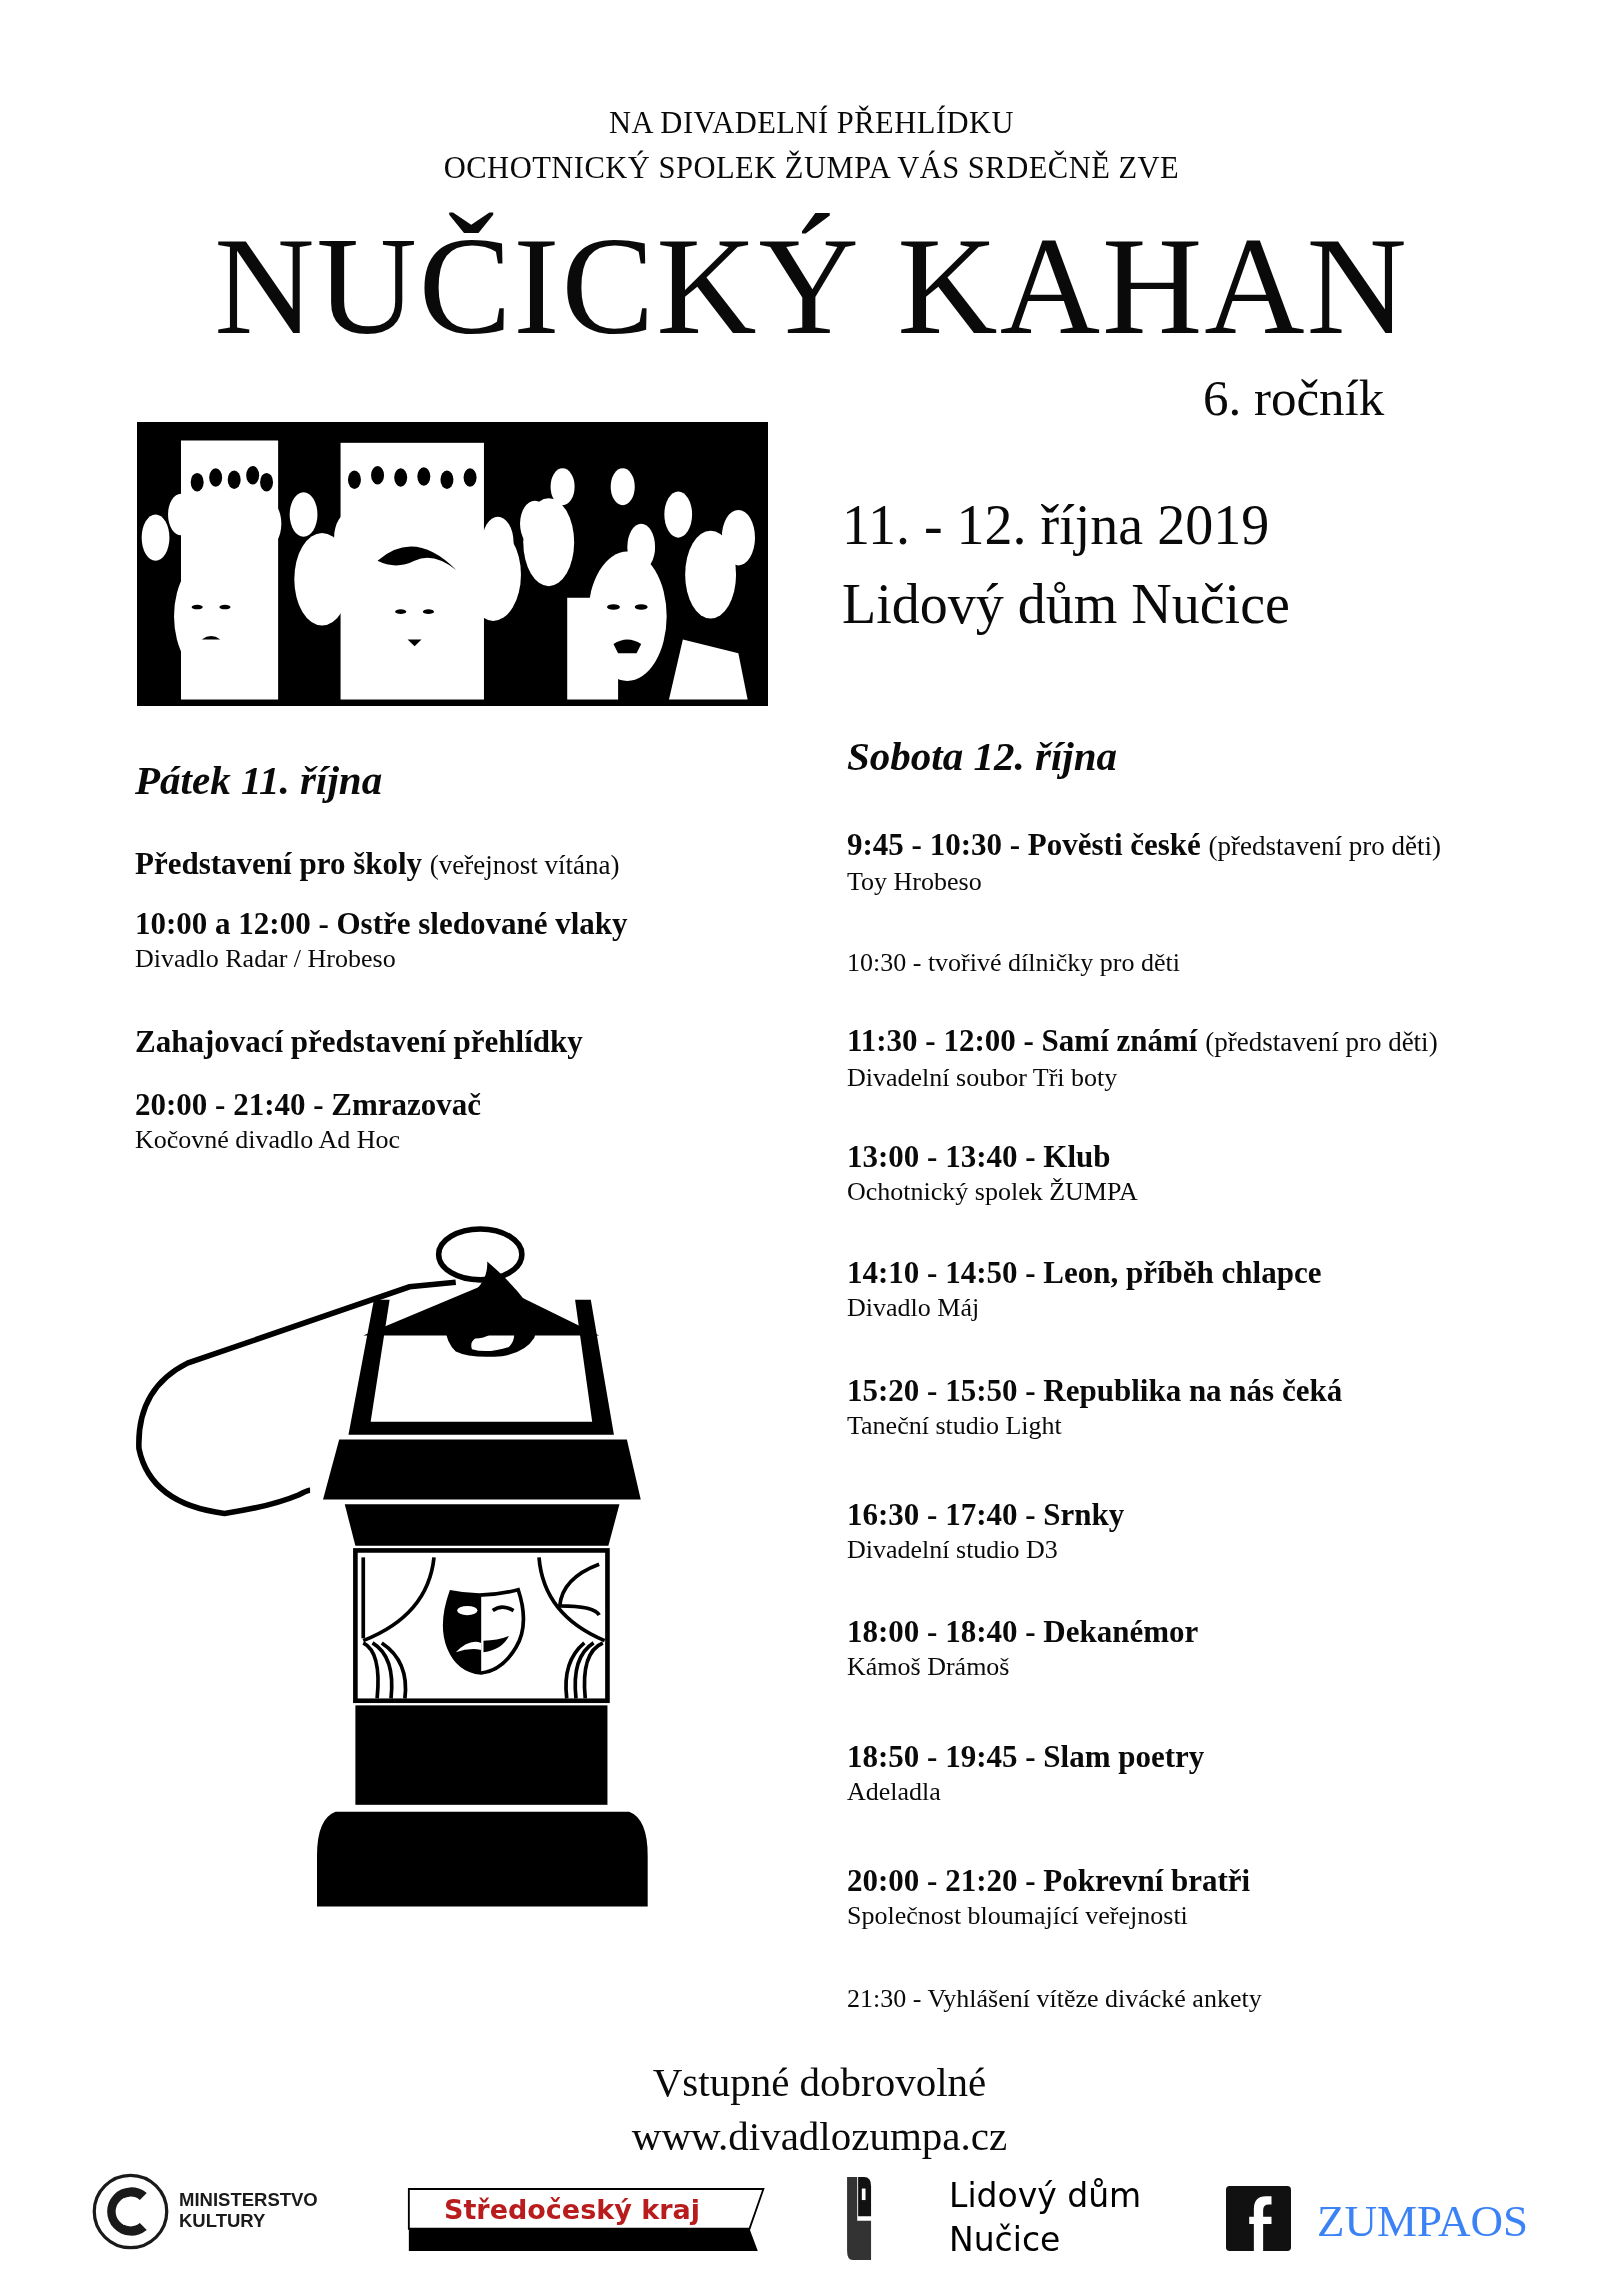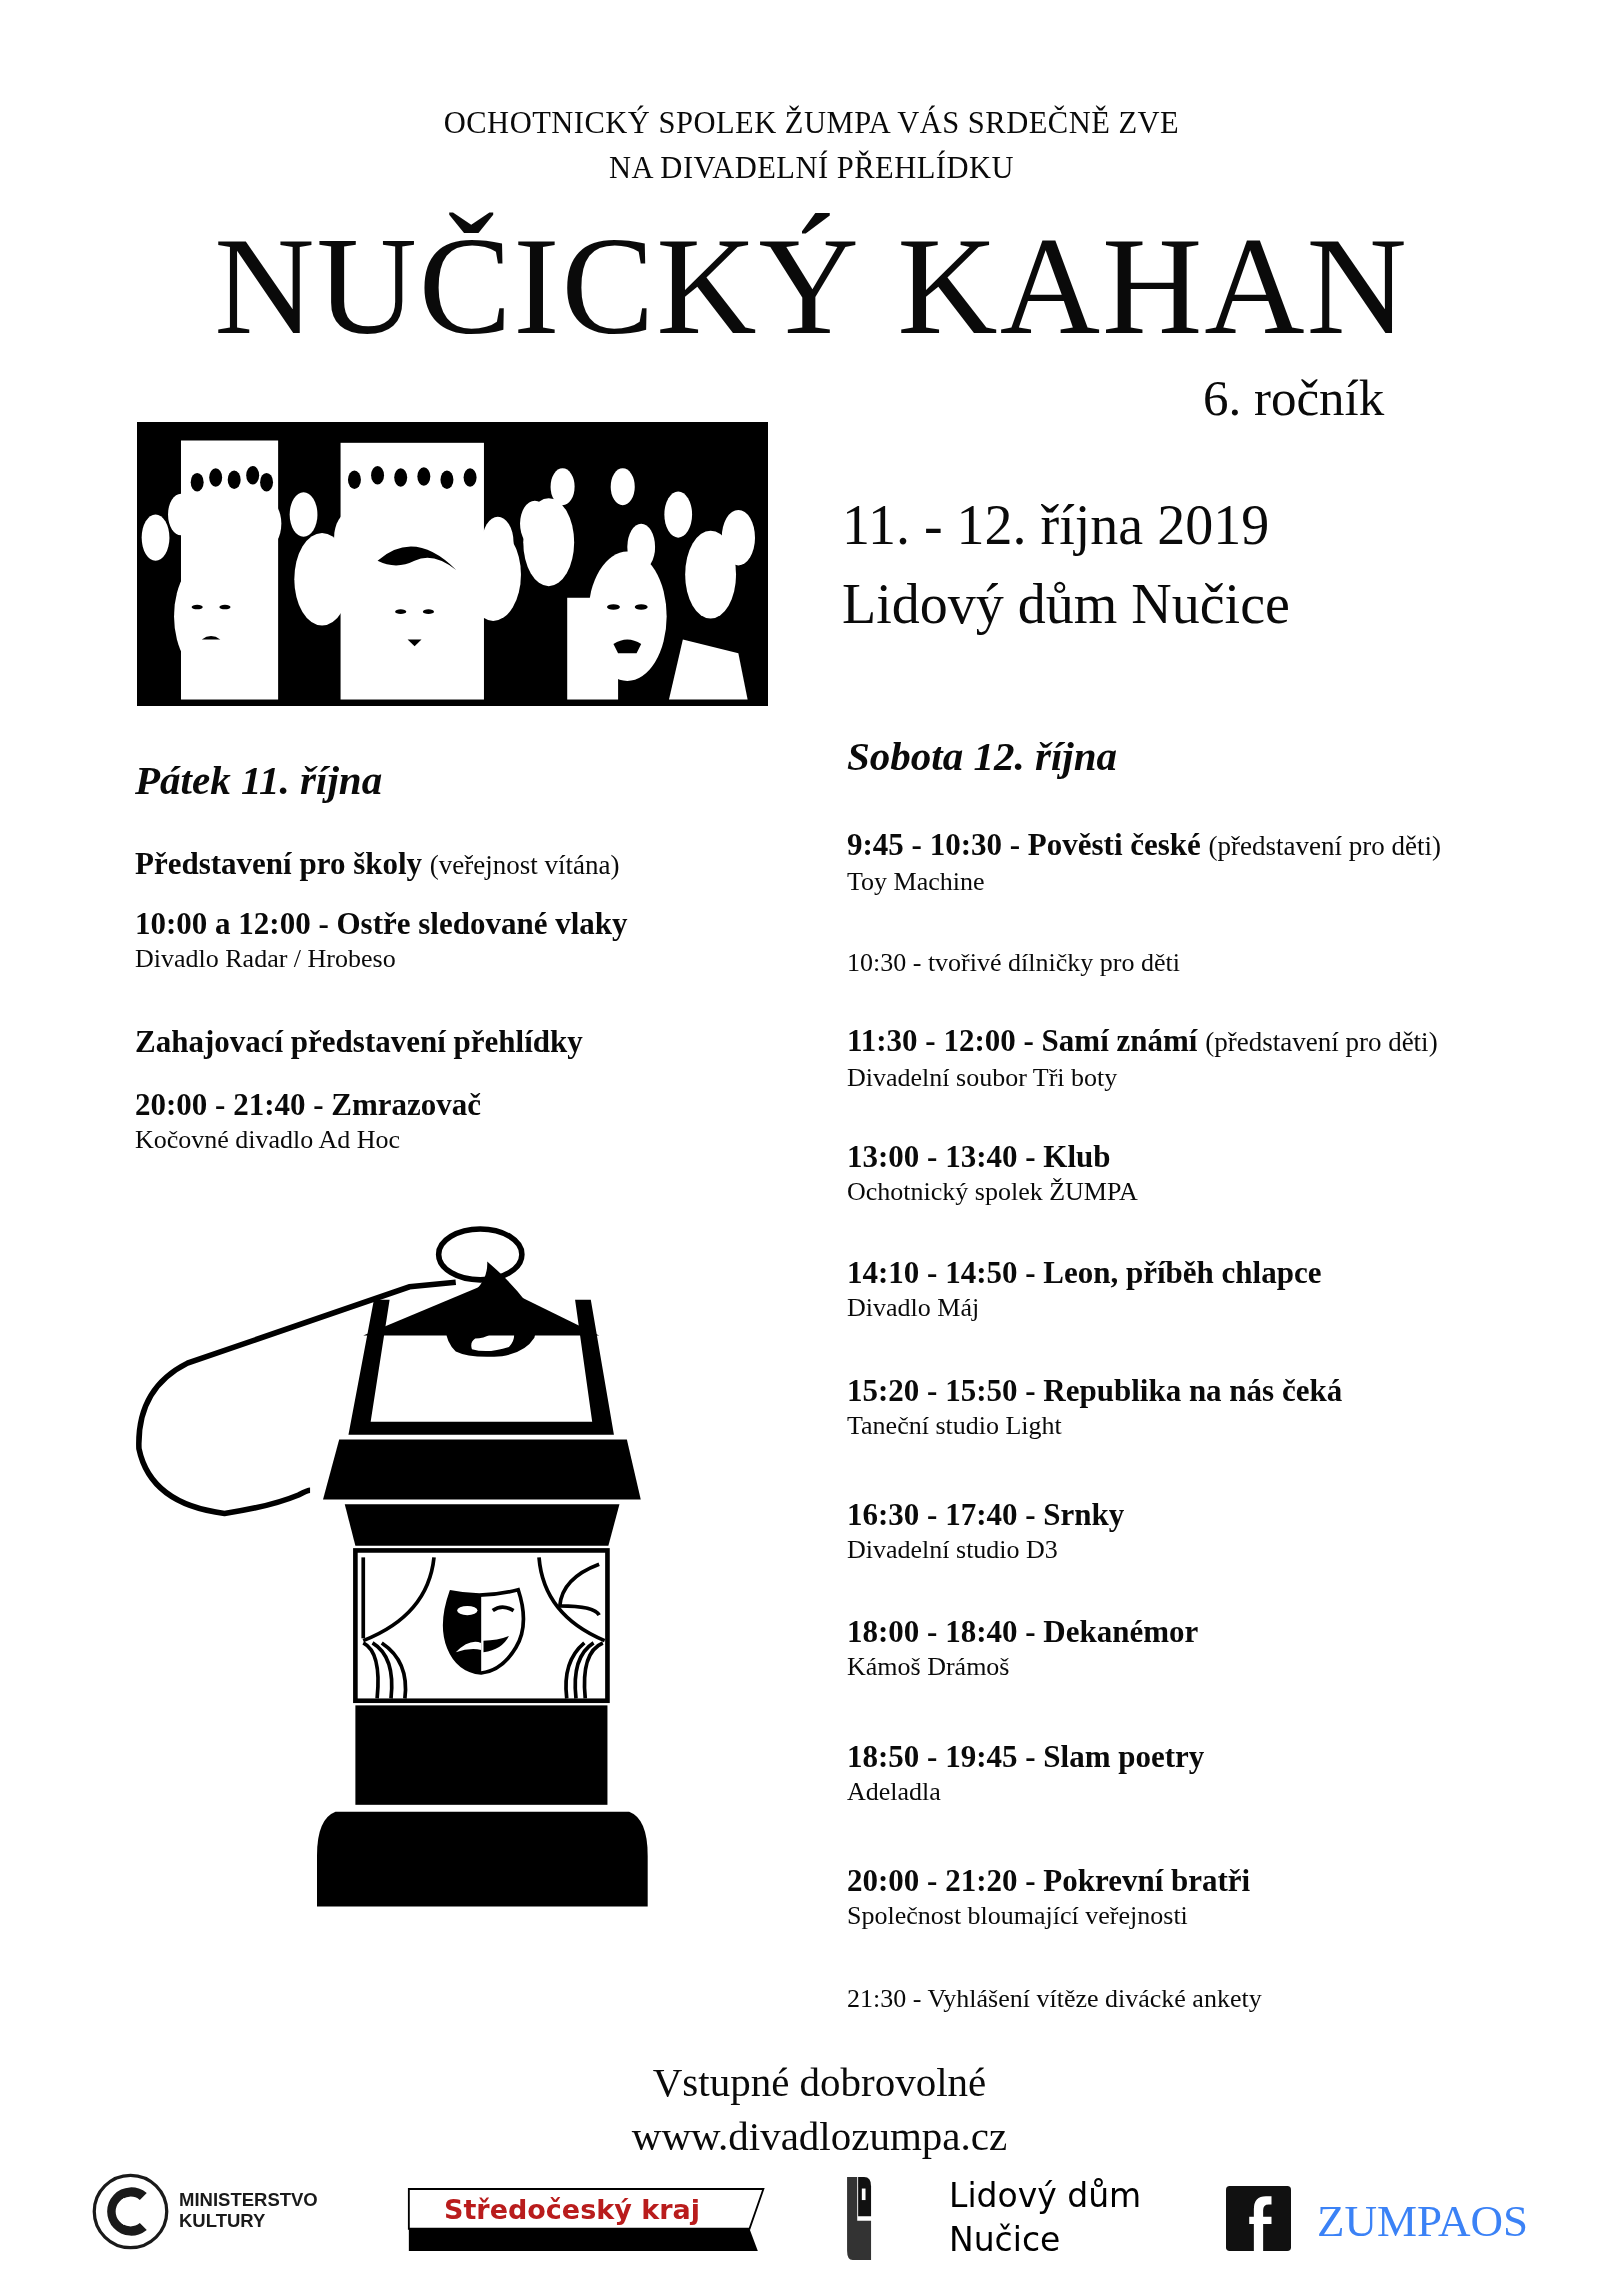--- a/index.html
+++ b/index.html
@@ -40,22 +40,22 @@
   .ldn { left: 843px; top: 2177px; width: 324px; height: 83px; }
   .ldn-text { position: absolute; left: 106px; top: -2.8px; font-family: "DejaVu Sans", "Liberation Sans", sans-serif;
               font-size: 33px; line-height: 44px; color: #000; }
   .fb { left: 1226px; top: 2186px; width: 324px; height: 65px; }
   .fb-text { position: absolute; left: 91px; top: 10.2px; font-size: 45px; line-height: 51px; color: #3b82f6; }
 </style>
 </head>
 <body>
 
 <div class="abs center invite">
+  <div>NA DIVADELNÍ PŘEHLÍDKU</div>
   <div>OCHOTNICKÝ SPOLEK ŽUMPA VÁS SRDEČNĚ ZVE</div>
-  <div>NA DIVADELNÍ PŘEHLÍDKU</div>
 </div>
 <div class="abs center title">NUČICKÝ KAHAN</div>
 <div class="abs edition">6. ročník</div>
 
 <div class="abs crowd">
   <svg width="631" height="284" viewBox="0 0 1364 614">
     <rect width="1364" height="614" fill="#000"></rect>
     <rect x="95" y="40" width="210" height="560" fill="#fff"></rect>
     <rect x="440" y="45" width="310" height="555" fill="#fff"></rect>
     <rect x="930" y="380" width="110" height="220" fill="#fff"></rect>
@@ -174,21 +174,21 @@
     <rect x="483" y="1075" width="545" height="215" fill="#000"></rect>
     <path d="M440 1305 L1075 1305 Q1115 1320 1115 1400 L1115 1510 L400 1510 L400 1400 Q400 1320 440 1305 Z" fill="#000"></path>
   </svg>
 </div>
 
 <div class="abs col-right">
   <div class="day-head">Sobota 12. října</div>
 
   <div class="right-item" style="top:93px">
     <div class="ev-title"><span>9:45 - 10:30 - Pověsti české</span> <span class="note">(představení pro děti)</span></div>
-    <div class="ev-sub">Toy Machine</div>
+    <div class="ev-sub">Toy Hrobeso</div>
   </div>
 
   <div class="right-item ev-small" style="top:213px">10:30 - tvořivé dílničky pro děti</div>
 
   <div class="right-item" style="top:289px">
     <div class="ev-title"><span>11:30 - 12:00 - Samí známí</span> <span class="note">(představení pro děti)</span></div>
     <div class="ev-sub">Divadelní soubor Tři boty</div>
   </div>
 
   <div class="right-item" style="top:405px">

